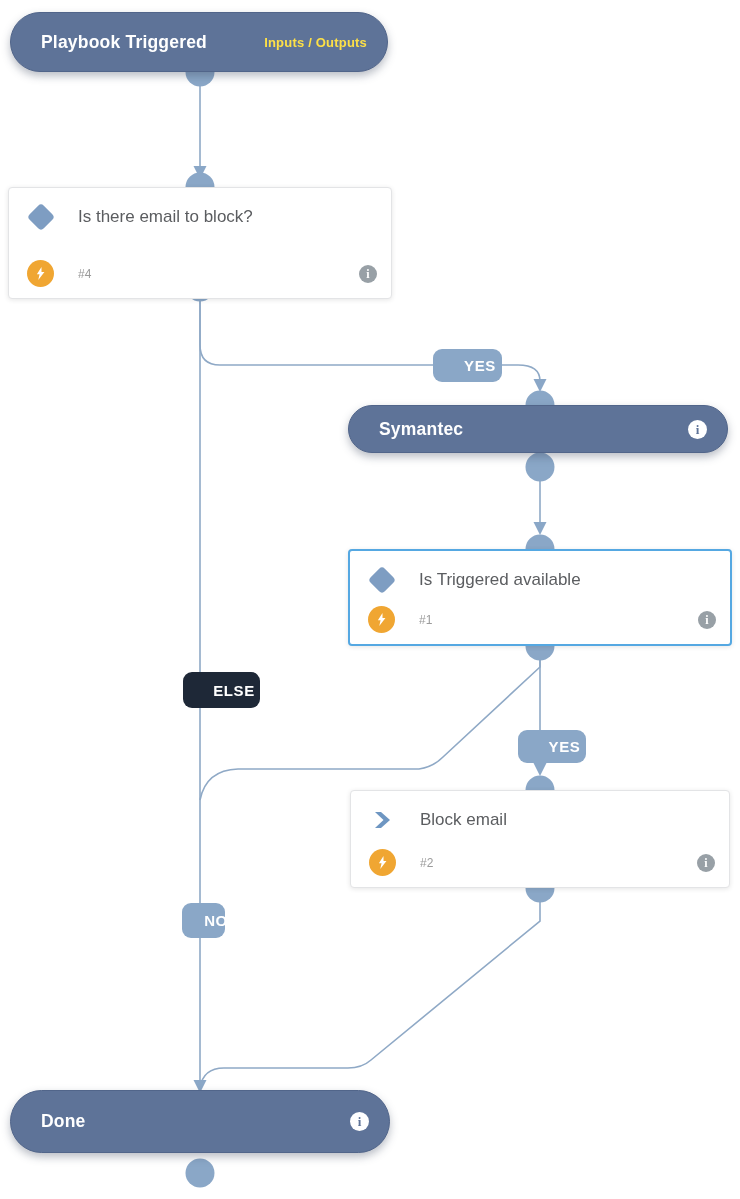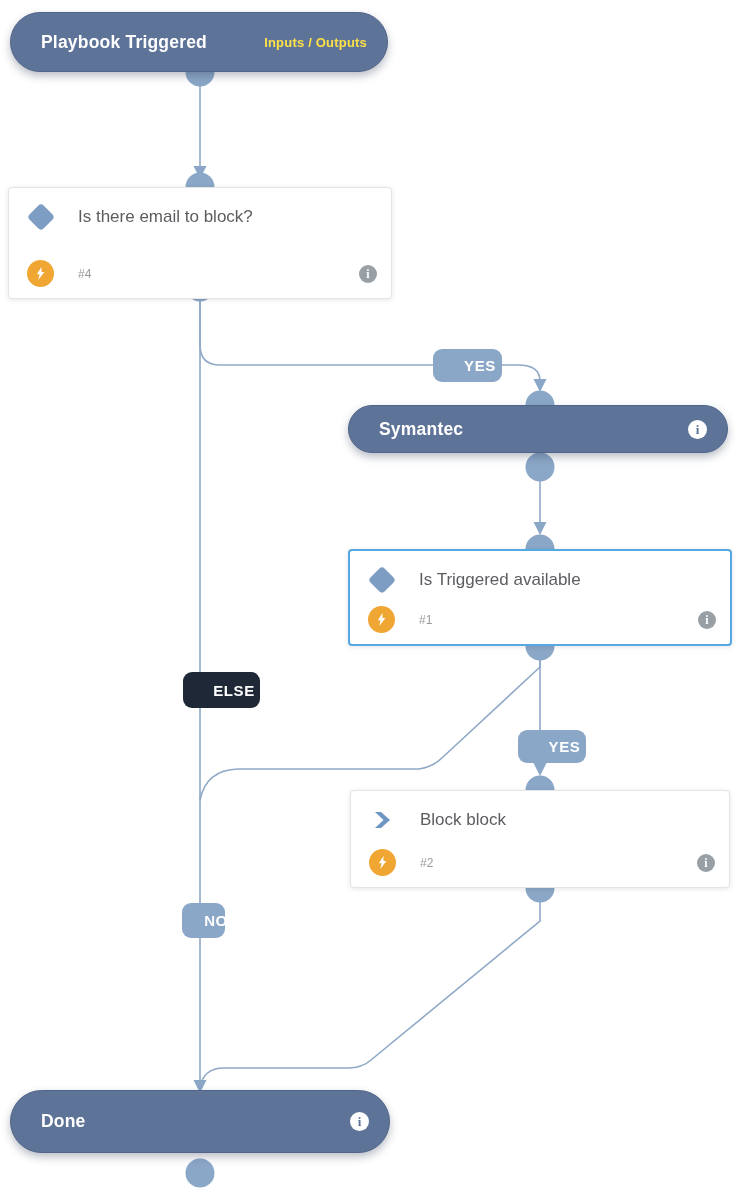--- a/index.html
+++ b/index.html
@@ -143,21 +143,21 @@
     </div>
   </div>
 
   <div class="card" style="left:350px;top:790px;width:380px;height:98px;">
     <div class="trow">
       <span class="iconbox">
         <svg width="20" height="20" viewBox="0 0 20 20">
             <polygon fill="#6e96c2" points="2,2 8,2 17,10 8,18 2,18 10.5,10"></polygon>
           </svg>
       </span>
-      <span class="ctitle">Block block</span>
+      <span class="ctitle">Block email</span>
     </div>
     <div class="frow">
       <span class="bolt">
         <svg width="15" height="15" viewBox="0 0 24 24">
             <path fill="#ffffff" d="M13.6 1.5 L6.2 13.0 h4.3 L8.4 22.5 L18.3 9.6 h-4.7 Z"></path>
           </svg>
       </span>
       <span class="hash">#2</span>
       <span class="info-gray">i</span>
     </div>

